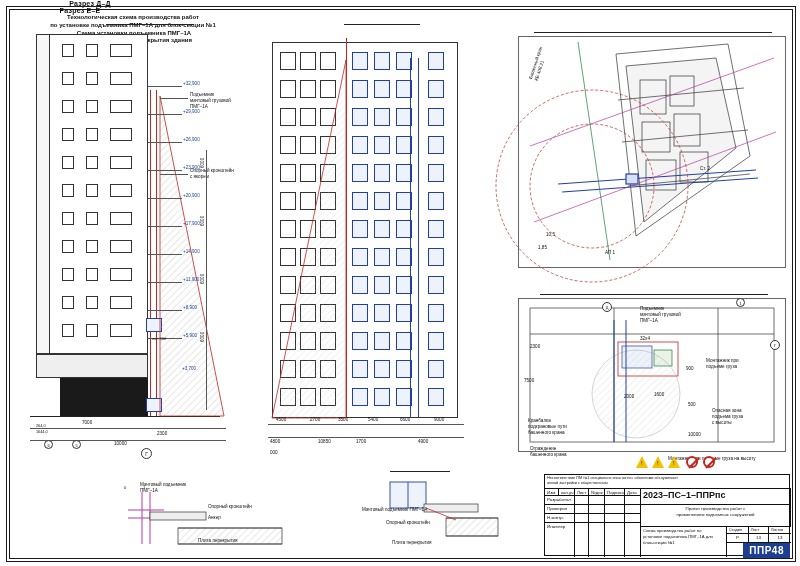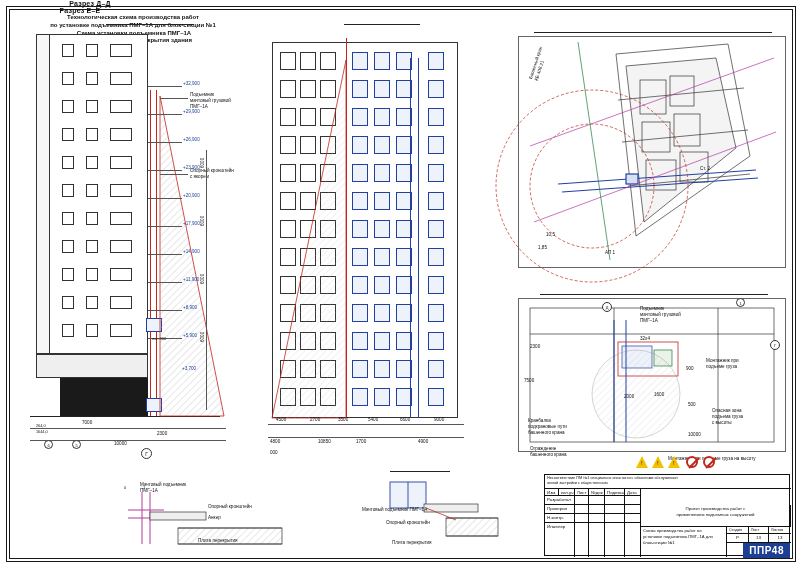--- a/index.html
+++ b/index.html
@@ -456,20 +456,23 @@
     <div class="cell" style="left:44px;top:39px;width:16px;height:9px;"></div>
     <div class="cell" style="left:60px;top:39px;width:20px;height:9px;"></div>
     <div class="cell" style="left:80px;top:39px;width:16px;height:9px;"></div>
 
     <div class="cell noB" style="left:0;top:48px;width:30px;height:34px;">Инженер</div>
     <div class="cell noB" style="left:30px;top:48px;width:14px;height:34px;"></div>
     <div class="cell noB" style="left:44px;top:48px;width:16px;height:34px;"></div>
     <div class="cell noB" style="left:60px;top:48px;width:20px;height:34px;"></div>
     <div class="cell noB" style="left:80px;top:48px;width:16px;height:34px;"></div>
 
+    <div class="cell" style="left:96px;top:14px;width:150px;height:16px;">
+      <span class="big">2023–ПС–1–ППРпс</span>
+    </div>
     <div class="cell" style="left:96px;top:30px;width:150px;height:22px;white-space:pre-line;font-size:4.4px;line-height:1.4;text-align:center;">Проект производства работ с
 применением подъемных сооружений</div>
     <div class="cell" style="left:96px;top:52px;width:86px;height:30px;white-space:pre-line;font-size:4.2px;line-height:1.4;border-bottom:none;">Схема производства работ по
 установке подъемника ПМГ–1А для
 блок-секции №1</div>
 
     <div class="cell" style="left:182px;top:52px;width:22px;height:7px;font-size:3.8px;">Стадия</div>
     <div class="cell" style="left:204px;top:52px;width:20px;height:7px;font-size:3.8px;">Лист</div>
     <div class="cell" style="left:224px;top:52px;width:22px;height:7px;font-size:3.8px;border-right:none;">Листов</div>
     <div class="cell" style="left:182px;top:59px;width:22px;height:9px;text-align:center;">Р</div>

